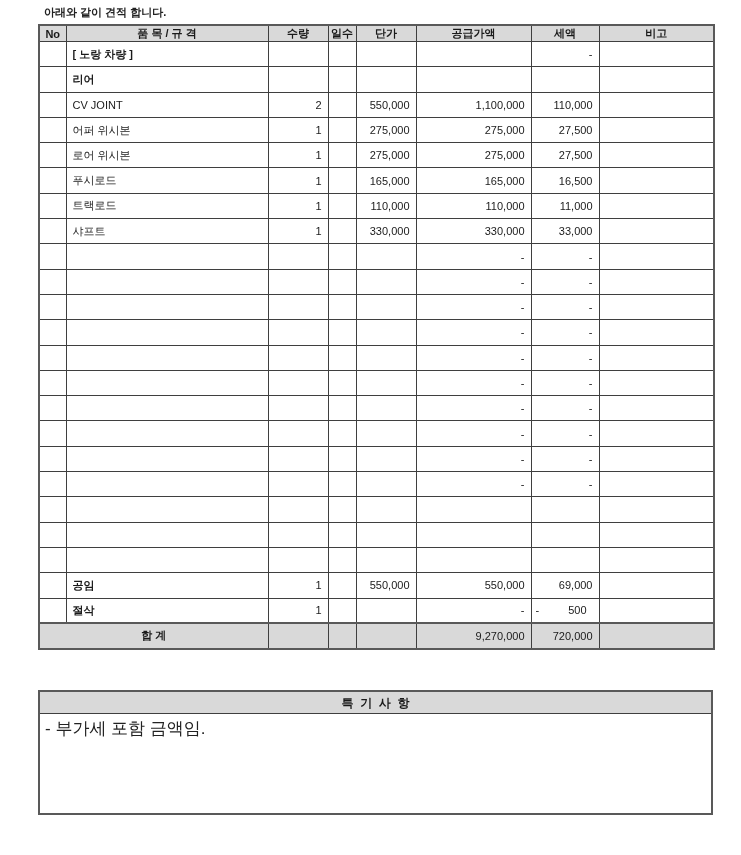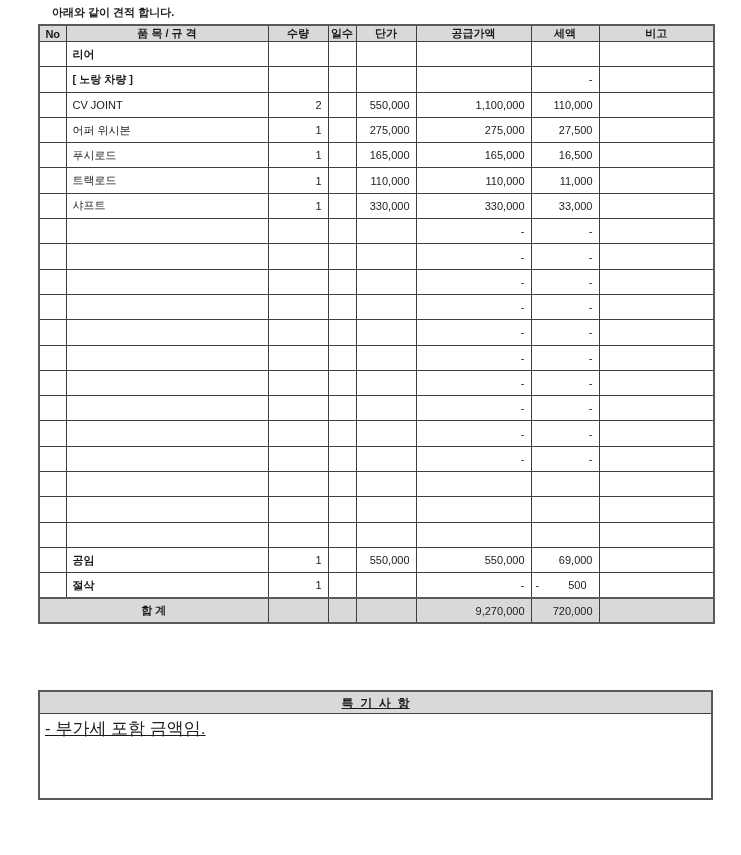--- a/index.html
+++ b/index.html
@@ -5,21 +5,21 @@
   * { margin: 0; padding: 0; box-sizing: border-box; }
   html, body {
     width: 741px; height: 855px;
     background: #ffffff;
     font-family: "Liberation Sans", sans-serif;
     color: #1a1a1a;
     position: relative;
   }
   .intro {
     position: absolute;
-    left: 52px; top: 5px;
+    left: 44px; top: 5px;
     font-size: 11px;
     font-weight: 700;
     color: #222;
   }
   table.quote {
     position: absolute;
     left: 38px; top: 24px;
     width: 675px;
     border-collapse: collapse;
     table-layout: fixed;
@@ -55,24 +55,23 @@
   .acct {
     display: flex;
     justify-content: space-between;
     align-items: center;
     padding-left: 4px; padding-right: 6px;
     height: 100%;
   }
   .notes-box {
     position: absolute;
     left: 38px; top: 690px;
-    width: 675px; height: 110px;
+    width: 675px; height: 125px;
     border: 2px solid #595959;
     background: #ffffff;
-    text-decoration: underline;
   }
   .notes-title {
     height: 22px;
     background: #d9d9d9;
     border-bottom: 1px solid #3f3f3f;
     font-size: 12px;
     font-weight: 700;
     text-align: center;
     line-height: 22px;
     white-space: pre;
@@ -107,51 +106,61 @@
       <th>일수</th>
       <th>단가</th>
       <th>공급가액</th>
       <th>세액</th>
       <th>비고</th>
     </tr>
   </thead>
   <tbody>
       <tr>
         <td class="c-center"></td>
+        <td class="c-item lbl-bold">[ 노랑 차량 ]</td>
+        <td class="c-num"></td>
+        <td class="c-num"></td>
+        <td class="c-num"></td>
+        <td class="c-num"></td>
+        <td class="c-num">-</td>
+        <td class="c-note"></td>
+      </tr>
+      <tr>
+        <td class="c-center"></td>
         <td class="c-item lbl-bold">리어</td>
         <td class="c-num"></td>
         <td class="c-num"></td>
         <td class="c-num"></td>
         <td class="c-num"></td>
         <td class="c-num"></td>
-        <td class="c-note"></td>
-      </tr>
-      <tr>
-        <td class="c-center"></td>
-        <td class="c-item lbl-bold">[ 노랑 차량 ]</td>
-        <td class="c-num"></td>
-        <td class="c-num"></td>
-        <td class="c-num"></td>
-        <td class="c-num"></td>
-        <td class="c-num">-</td>
         <td class="c-note"></td>
       </tr>
       <tr>
         <td class="c-center"></td>
         <td class="c-item">CV JOINT</td>
         <td class="c-num">2</td>
         <td class="c-num"></td>
         <td class="c-num">550,000</td>
         <td class="c-num">1,100,000</td>
         <td class="c-num">110,000</td>
         <td class="c-note"></td>
       </tr>
       <tr>
         <td class="c-center"></td>
         <td class="c-item">어퍼 위시본</td>
+        <td class="c-num">1</td>
+        <td class="c-num"></td>
+        <td class="c-num">275,000</td>
+        <td class="c-num">275,000</td>
+        <td class="c-num">27,500</td>
+        <td class="c-note"></td>
+      </tr>
+      <tr>
+        <td class="c-center"></td>
+        <td class="c-item">로어 위시본</td>
         <td class="c-num">1</td>
         <td class="c-num"></td>
         <td class="c-num">275,000</td>
         <td class="c-num">275,000</td>
         <td class="c-num">27,500</td>
         <td class="c-note"></td>
       </tr>
       <tr>
         <td class="c-center"></td>
         <td class="c-item">푸시로드</td>

